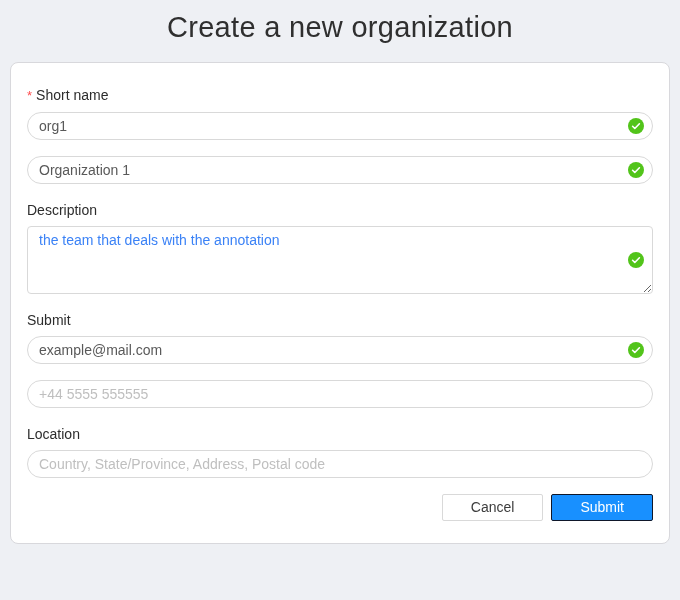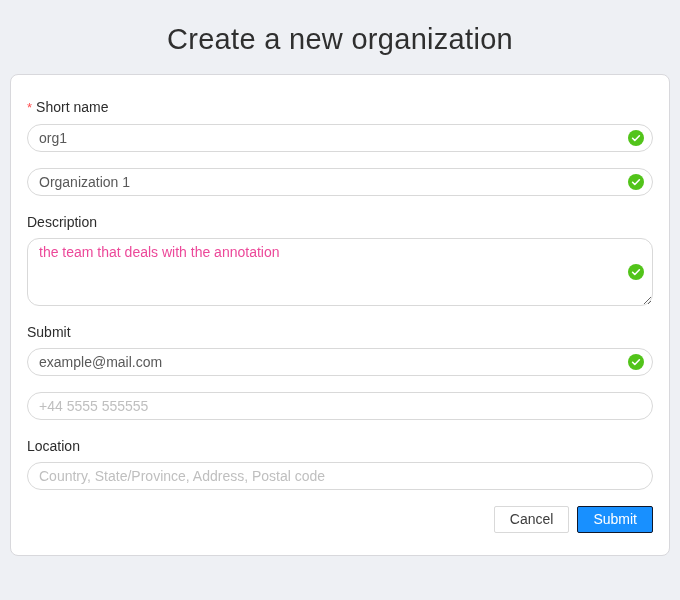--- a/index.html
+++ b/index.html
@@ -7,21 +7,21 @@
     width: 680px; height: 600px;
     background: #eef0f4;
     font-family: "Liberation Sans", sans-serif;
   }
   .page-title {
     font-size: 29px;
     font-weight: 400;
     color: #2f2f2f;
     text-align: center;
     line-height: 36px;
-    padding-top: 21px;
+    padding-top: 9px;
     letter-spacing: 0.3px;
   }
   .card {
     margin: 17px 10px 10px 10px;
     background: #ffffff;
     border: 1px solid #d8d8dc;
     border-radius: 8px;
     padding: 22px 16px 22px 16px;
   }
   .form-item { margin-bottom: 16px; }
@@ -49,24 +49,24 @@
     font-family: "Liberation Sans", sans-serif;
     outline: none;
     background: #fff;
   }
   .text-input.no-icon { padding-right: 11px; }
   .text-input::placeholder, textarea::placeholder { color: #bfbfbf; opacity: 1; }
   textarea.text-area {
     width: 100%;
     height: 68px;
     border: 1px solid #d9d9d9;
-    border-radius: 12px;
+    border-radius: 4px;
     padding: 3px 30px 3px 11px;
     font-size: 14px;
-    color: #ec4899;
+    color: #3b82f6;
     font-family: "Liberation Sans", sans-serif;
     outline: none;
     resize: vertical;
     line-height: 20px;
     display: block;
   }
   .success-icon {
     position: absolute;
     right: 9px;
     top: 50%;
@@ -76,21 +76,21 @@
     display: block;
   }
   .buttons-row {
     display: flex;
     justify-content: flex-end;
     gap: 8px;
     margin-top: 12px;
   }
   .btn {
     height: 27px;
-    padding: 0 15px;
+    padding: 0 28px;
     font-size: 14px;
     font-family: "Liberation Sans", sans-serif;
     border-radius: 2px;
     cursor: pointer;
     line-height: 25px;
   }
   .btn-default {
     background: #ffffff;
     border: 1px solid #d9d9d9;
     color: #3c3c3c;

